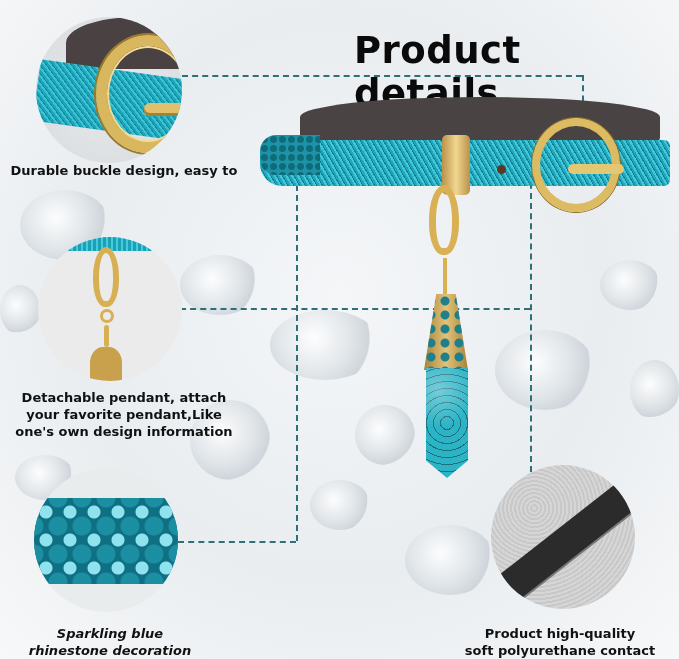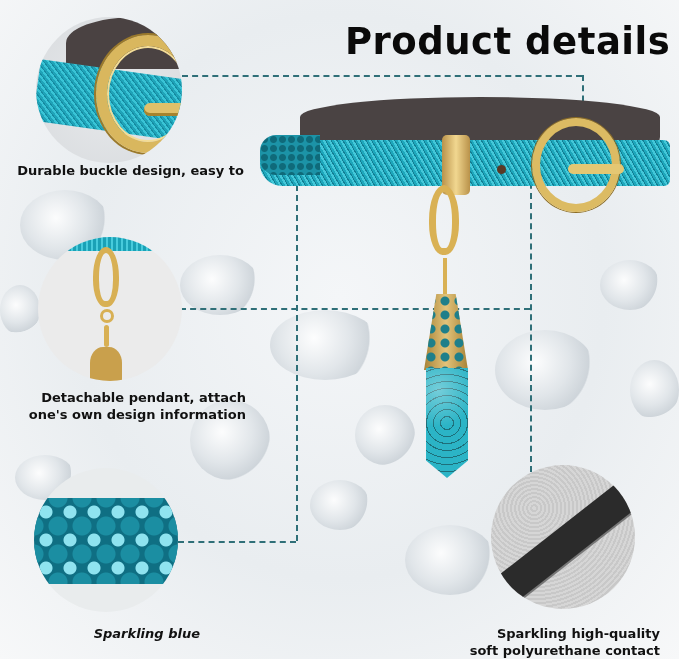--- a/index.html
+++ b/index.html
@@ -9,29 +9,29 @@
       background: radial-gradient(ellipse at 50% 45%, #f4f6f8 0%, #e9edf0 55%, #f7f8f9 100%);
     }
     .bg-diamond {
       position: absolute; border-radius: 50%;
       background: radial-gradient(circle at 40% 40%, #ffffff 0%, #dfe4e8 45%, #c9d0d6 70%, rgba(230,234,238,0) 72%);
       opacity: .85;
     }
     .title {
       position: absolute; left: 345px; top: 20px;
       font-family: "DejaVu Sans", sans-serif; font-weight: 900; font-size: 37px;
-      letter-spacing: 0.5px; color: #0a0a0a; margin: 0;
+      letter-spacing: 0.5px; color: #0a0a0a; margin: 9px;
     }
     .dash { position: absolute; border-color: #2f6f78; border-style: dashed; border-width: 0; }
     .h { border-top-width: 2px; height: 0; }
     .v { border-left-width: 2px; width: 0; }
 
     .detail-circle { position: absolute; border-radius: 50%; overflow: hidden; }
     .caption {
-      position: absolute; text-align: right; font-weight: 700; font-size: 13px;
+      position: absolute; text-align: center; font-weight: 700; font-size: 13px;
       line-height: 17px; color: #111;
     }
 
     
     .c1 { left: 36px; top: 17px; width: 146px; height: 146px;
       background: radial-gradient(circle at 50% 50%, #e8eaec 0%, #d8dbde 100%); }
     .c1 .strap { position:absolute; left:0; top:52px; width:146px; height:62px;
       background: repeating-linear-gradient(45deg,#1fa3b8 0 2px,#39c4d6 2px 4px,#168aa0 4px 5px); transform: rotate(8deg); }
     .c1 .ring { position:absolute; left:60px; top:18px; width:104px; height:118px; border-radius:50%;
       border: 11px solid #d9b75e; box-shadow: inset 0 0 0 2px #f3dc97, 0 0 0 2px #9b7a2c; box-sizing:border-box; }
@@ -130,29 +130,31 @@
 
 <div class="detail-circle c2">
   <div class="band"></div>
   <div class="clasp"></div>
   <div class="ring1"></div>
   <div class="link"></div>
   <div class="cap"></div>
 </div>
 <div class="caption" style="left:2px;top:389px;width:244px;">
   <div>Detachable pendant, attach</div>
+  <div>your favorite pendant,Like</div>
   <div>one's own design information</div>
 </div>
 
 <div class="detail-circle c3">
   <div class="stones"></div>
 </div>
 <div class="caption" style="left:20px;top:625px;width:180px;font-style:italic;">
   <div>Sparkling blue</div>
+  <div>rhinestone decoration</div>
 </div>
 
 <div class="detail-circle c4">
   <div class="stripe"></div>
 </div>
 <div class="caption" style="left:460px;top:625px;width:200px;">
-  <div>Sparkling high-quality</div>
+  <div>Product high-quality</div>
   <div>soft polyurethane contact</div>
 </div>
 
 </body></html>

